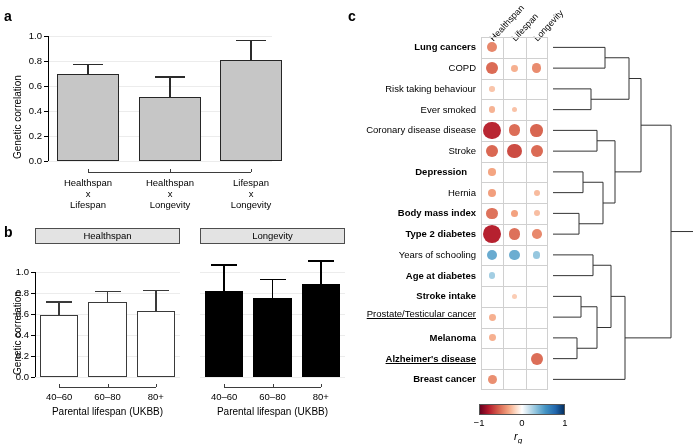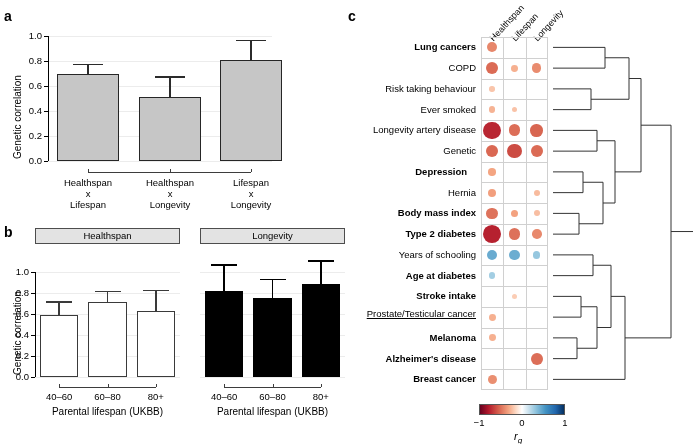--- a/index.html
+++ b/index.html
@@ -195,25 +195,25 @@
       <div class="dot" style="left:487.19px;top:42.415px;width:9.92px;height:9.92px;background:rgb(231,135,107);"></div>
       <div class="rowlab" style="right:224px;top:62.125px;">COPD</div>
       <div class="dot" style="left:486.09px;top:62.065px;width:12.120000000000001px;height:12.120000000000001px;background:rgb(219,107,85);"></div>
       <div class="dot" style="left:511.03000000000003px;top:64.705px;width:6.84px;height:6.84px;background:rgb(246,176,144);"></div>
       <div class="dot" style="left:532.01px;top:63.385px;width:9.48px;height:9.48px;background:rgb(233,140,111);"></div>
       <div class="rowlab" style="right:224px;top:82.875px;">Risk taking behaviour</div>
       <div class="dot" style="left:489.39px;top:86.115px;width:5.52px;height:5.52px;background:rgb(249,197,171);"></div>
       <div class="rowlab" style="right:224px;top:103.625px;">Ever smoked</div>
       <div class="dot" style="left:488.84px;top:106.315px;width:6.62px;height:6.62px;background:rgb(246,179,148);"></div>
       <div class="dot" style="left:511.58000000000004px;top:106.755px;width:5.74px;height:5.74px;background:rgb(249,194,167);"></div>
-      <div class="rowlab" style="right:224px;top:124.375px;">Longevity artery disease</div>
+      <div class="rowlab" style="right:224px;top:124.375px;">Coronary disease disease</div>
       <div class="dot" style="left:483.45px;top:121.675px;width:17.4px;height:17.4px;background:rgb(185,38,50);"></div>
       <div class="dot" style="left:508.50000000000006px;top:124.425px;width:11.9px;height:11.9px;background:rgb(220,110,88);"></div>
       <div class="dot" style="left:530.47px;top:124.095px;width:12.559999999999999px;height:12.559999999999999px;background:rgb(216,102,81);"></div>
-      <div class="rowlab" style="right:224px;top:145.125px;">Genetic</div>
+      <div class="rowlab" style="right:224px;top:145.125px;">Stroke</div>
       <div class="dot" style="left:485.97999999999996px;top:144.955px;width:12.34px;height:12.34px;background:rgb(218,104,83);"></div>
       <div class="dot" style="left:507.18000000000006px;top:143.855px;width:14.54px;height:14.54px;background:rgb(204,76,67);"></div>
       <div class="dot" style="left:530.69px;top:145.065px;width:12.120000000000001px;height:12.120000000000001px;background:rgb(219,107,85);"></div>
       <div class="rowlab bold" style="right:233px;top:165.875px;">Depression</div>
       <div class="dot" style="left:488.4px;top:168.125px;width:7.5px;height:7.5px;background:rgb(244,165,130);"></div>
       <div class="rowlab" style="right:224px;top:186.625px;">Hernia</div>
       <div class="dot" style="left:488.17999999999995px;top:188.655px;width:7.94px;height:7.94px;background:rgb(242,159,126);"></div>
       <div class="dot" style="left:533.66px;top:189.535px;width:6.18px;height:6.18px;background:rgb(248,187,158);"></div>
       <div class="rowlab bold" style="right:224px;top:207.375px;">Body mass index</div>
       <div class="dot" style="left:486.41999999999996px;top:207.645px;width:11.459999999999999px;height:11.459999999999999px;background:rgb(222,115,92);"></div>
@@ -228,21 +228,21 @@
       <div class="dot" style="left:509.38000000000005px;top:249.805px;width:10.14px;height:10.14px;background:rgb(108,173,209);"></div>
       <div class="dot" style="left:533.11px;top:251.235px;width:7.279999999999999px;height:7.279999999999999px;background:rgb(150,199,223);"></div>
       <div class="rowlab bold" style="right:224px;top:269.625px;">Age at diabetes</div>
       <div class="dot" style="left:488.84px;top:272.315px;width:6.62px;height:6.62px;background:rgb(163,206,227);"></div>
       <div class="rowlab bold" style="right:224px;top:290.375px;">Stroke intake</div>
       <div class="dot" style="left:511.91px;top:293.835px;width:5.08px;height:5.08px;background:rgb(251,205,181);"></div>
       <div class="rowlab" style="right:224px;top:308px;text-decoration:underline;">Prostate/Testicular cancer</div>
       <div class="dot" style="left:488.72999999999996px;top:313.705px;width:6.84px;height:6.84px;background:rgb(246,176,144);"></div>
       <div class="rowlab bold" style="right:224px;top:331.875px;">Melanoma</div>
       <div class="dot" style="left:488.72999999999996px;top:334.455px;width:6.84px;height:6.84px;background:rgb(246,176,144);"></div>
-      <div class="rowlab bold" style="right:224px;top:352.625px;">Alzheimer's disease</div>
+      <div class="rowlab bold" style="right:224px;top:352.625px;text-decoration:underline;">Alzheimer's disease</div>
       <div class="dot" style="left:530.8px;top:352.675px;width:11.9px;height:11.9px;background:rgb(220,110,88);"></div>
       <div class="rowlab bold" style="right:224px;top:373.375px;">Breast cancer</div>
       <div class="dot" style="left:487.52px;top:374.745px;width:9.260000000000002px;height:9.260000000000002px;background:rgb(234,143,113);"></div>
       <svg class="dendro" style="left:553px;top:37px;" width="144" height="352.75">
         <path d="M0 10.375 L52 10.375" stroke="#333" stroke-width="1" fill="none"></path>
         <path d="M0 31.125 L52 31.125" stroke="#333" stroke-width="1" fill="none"></path>
         <path d="M52 10.375 L52 31.125" stroke="#333" stroke-width="1" fill="none"></path>
         <path d="M0 51.875 L38 51.875" stroke="#333" stroke-width="1" fill="none"></path>
         <path d="M0 72.625 L38 72.625" stroke="#333" stroke-width="1" fill="none"></path>
         <path d="M38 51.875 L38 72.625" stroke="#333" stroke-width="1" fill="none"></path>

